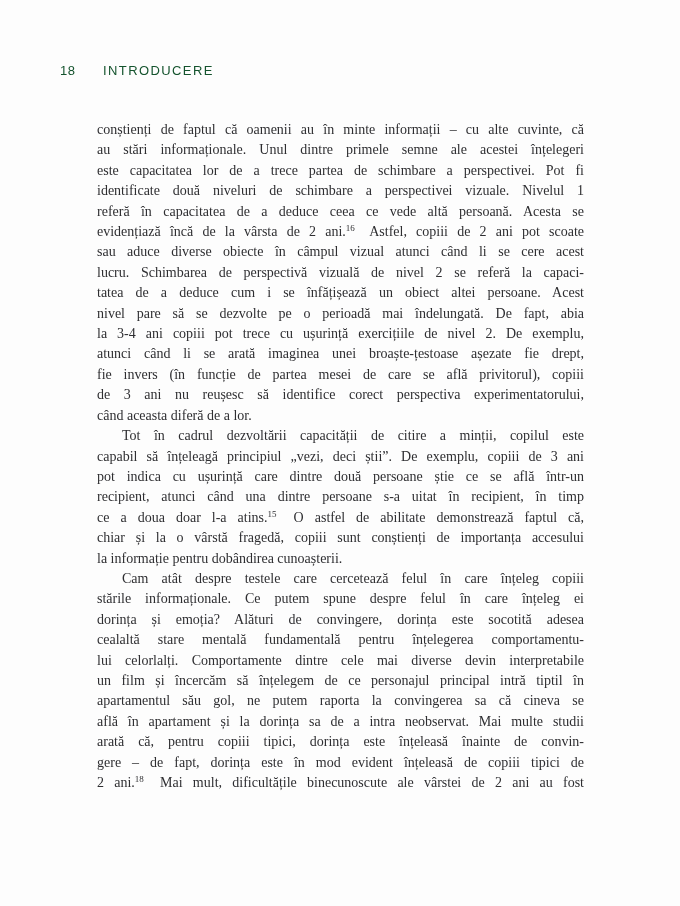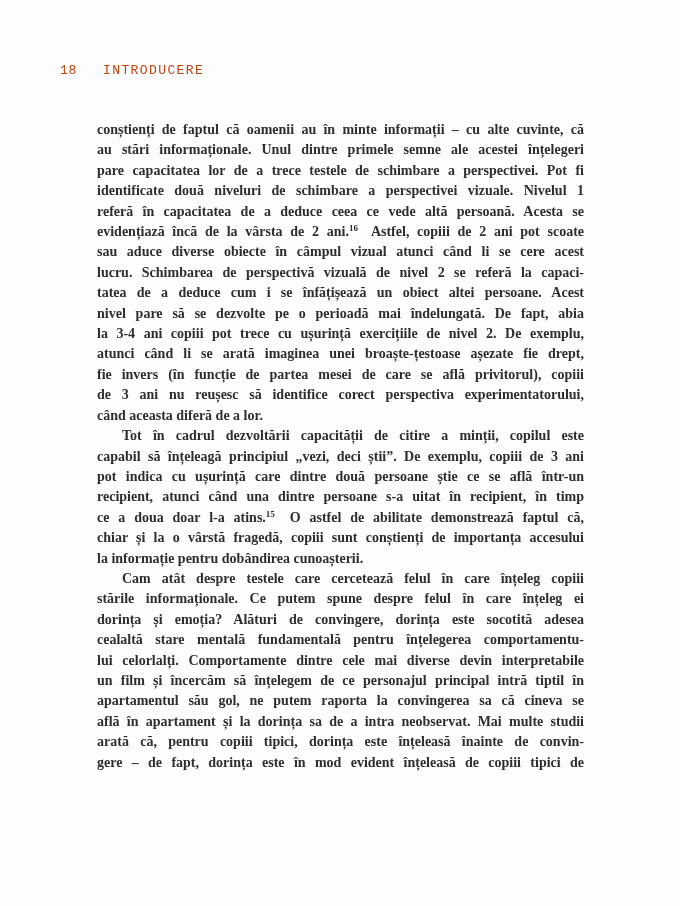--- a/index.html
+++ b/index.html
@@ -15,24 +15,24 @@
   .page {
     position: relative;
     width: 680px;
     height: 906px;
     background: #fdfdfd;
   }
   .running-head {
     position: absolute;
     left: 60px;
     top: 63px;
-    font-family: Liberation Mono, monospace;
+    font-family: Liberation Sans, sans-serif;
     font-size: 13px;
     font-weight: 400;
-    color: #c2410c;
+    color: #14532d;
     letter-spacing: 1.4px;
     white-space: nowrap;
   }
   .running-head .page-num {
     display: inline-block;
     min-width: 17px;
     margin-right: 26px;
     letter-spacing: 0.6px;
   }
   .text-block {
@@ -44,21 +44,20 @@
     font-size: 14px;
     line-height: 20.4px;
     color: #2e2e31;
   }
   .paragraph {
     margin: 0;
   }
   .line {
     text-align: justify;
     text-align-last: justify;
-    font-weight: bold;
   }
   .line.short {
     text-align-last: left;
   }
   .line.indent {
     text-indent: 25px;
   }
   sup.fn {
     font-size: 9px;
     line-height: 0;
@@ -72,21 +71,21 @@
 <body>
 
 <div class="page">
   <header class="running-head">
     <span class="page-num">18</span><span class="section">INTRODUCERE</span>
   </header>
   <main class="text-block">
       <div class="paragraph">
         <div class="line">conștienți de faptul că oamenii au în minte informații – cu alte cuvinte, că</div>
         <div class="line">au stări informaționale. Unul dintre primele semne ale acestei înțelegeri</div>
-        <div class="line">pare capacitatea lor de a trece testele de schimbare a perspectivei. Pot fi</div>
+        <div class="line">este capacitatea lor de a trece partea de schimbare a perspectivei. Pot fi</div>
         <div class="line">identificate două niveluri de schimbare a perspectivei vizuale. Nivelul 1</div>
         <div class="line">referă în capacitatea de a deduce ceea ce vede altă persoană. Acesta se</div>
         <div class="line">evidențiază încă de la vârsta de 2 ani.<sup class="fn">16</sup> Astfel, copiii de 2 ani pot scoate</div>
         <div class="line">sau aduce diverse obiecte în câmpul vizual atunci când li se cere acest</div>
         <div class="line">lucru. Schimbarea de perspectivă vizuală de nivel 2 se referă la capaci-</div>
         <div class="line">tatea de a deduce cum i se înfățișează un obiect altei persoane. Acest</div>
         <div class="line">nivel pare să se dezvolte pe o perioadă mai îndelungată. De fapt, abia</div>
         <div class="line">la 3-4 ani copiii pot trece cu ușurință exercițiile de nivel 2. De exemplu,</div>
         <div class="line">atunci când li se arată imaginea unei broaște-țestoase așezate fie drept,</div>
         <div class="line">fie invers (în funcție de partea mesei de care se află privitorul), copiii</div>
@@ -106,15 +105,16 @@
         <div class="line indent">Cam atât despre testele care cercetează felul în care înțeleg copiii</div>
         <div class="line">stările informaționale. Ce putem spune despre felul în care înțeleg ei</div>
         <div class="line">dorința și emoția? Alături de convingere, dorința este socotită adesea</div>
         <div class="line">cealaltă stare mentală fundamentală pentru înțelegerea comportamentu-</div>
         <div class="line">lui celorlalți. Comportamente dintre cele mai diverse devin interpretabile</div>
         <div class="line">un film și încercăm să înțelegem de ce personajul principal intră tiptil în</div>
         <div class="line">apartamentul său gol, ne putem raporta la convingerea sa că cineva se</div>
         <div class="line">află în apartament și la dorința sa de a intra neobservat. Mai multe studii</div>
         <div class="line">arată că, pentru copiii tipici, dorința este înțeleasă înainte de convin-</div>
         <div class="line">gere – de fapt, dorința este în mod evident înțeleasă de copiii tipici de</div>
+        <div class="line">2 ani.<sup class="fn">18</sup> Mai mult, dificultățile binecunoscute ale vârstei de 2 ani au fost</div>
       </div>
     </main>
 </div>
 
 </body></html>

